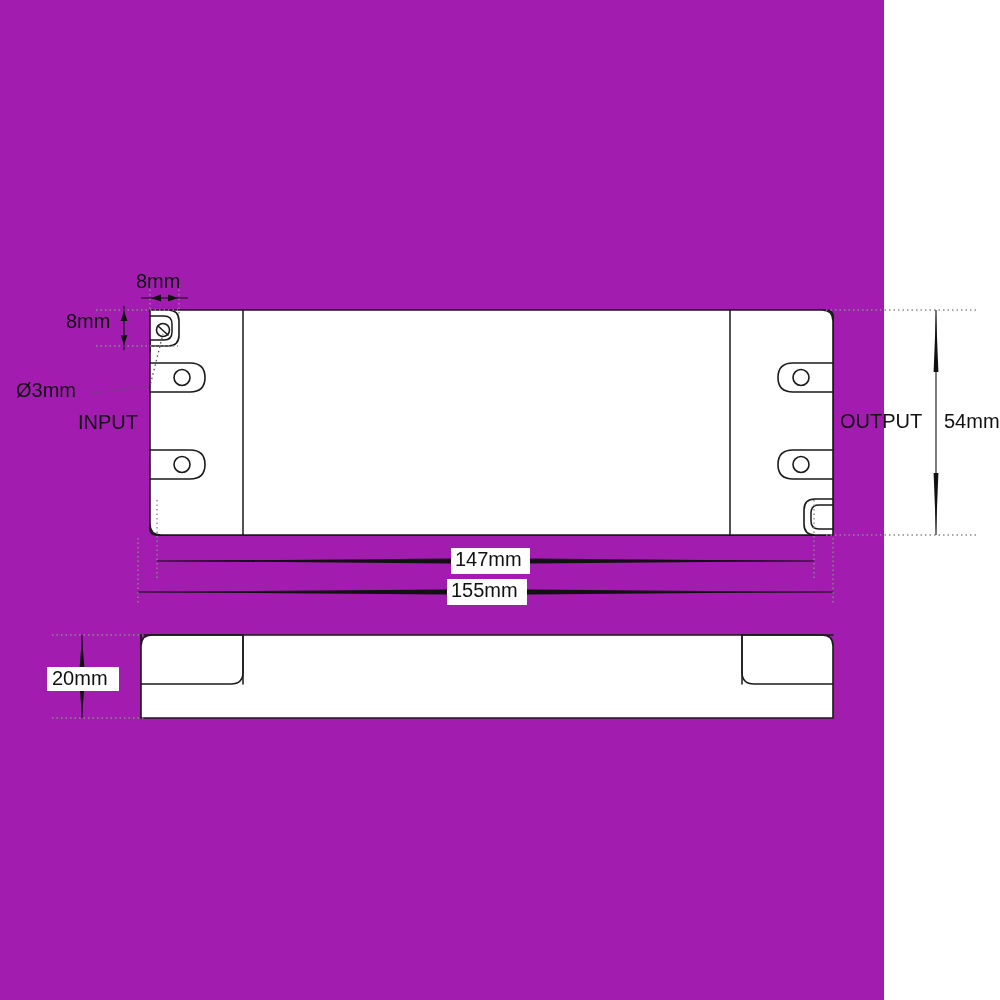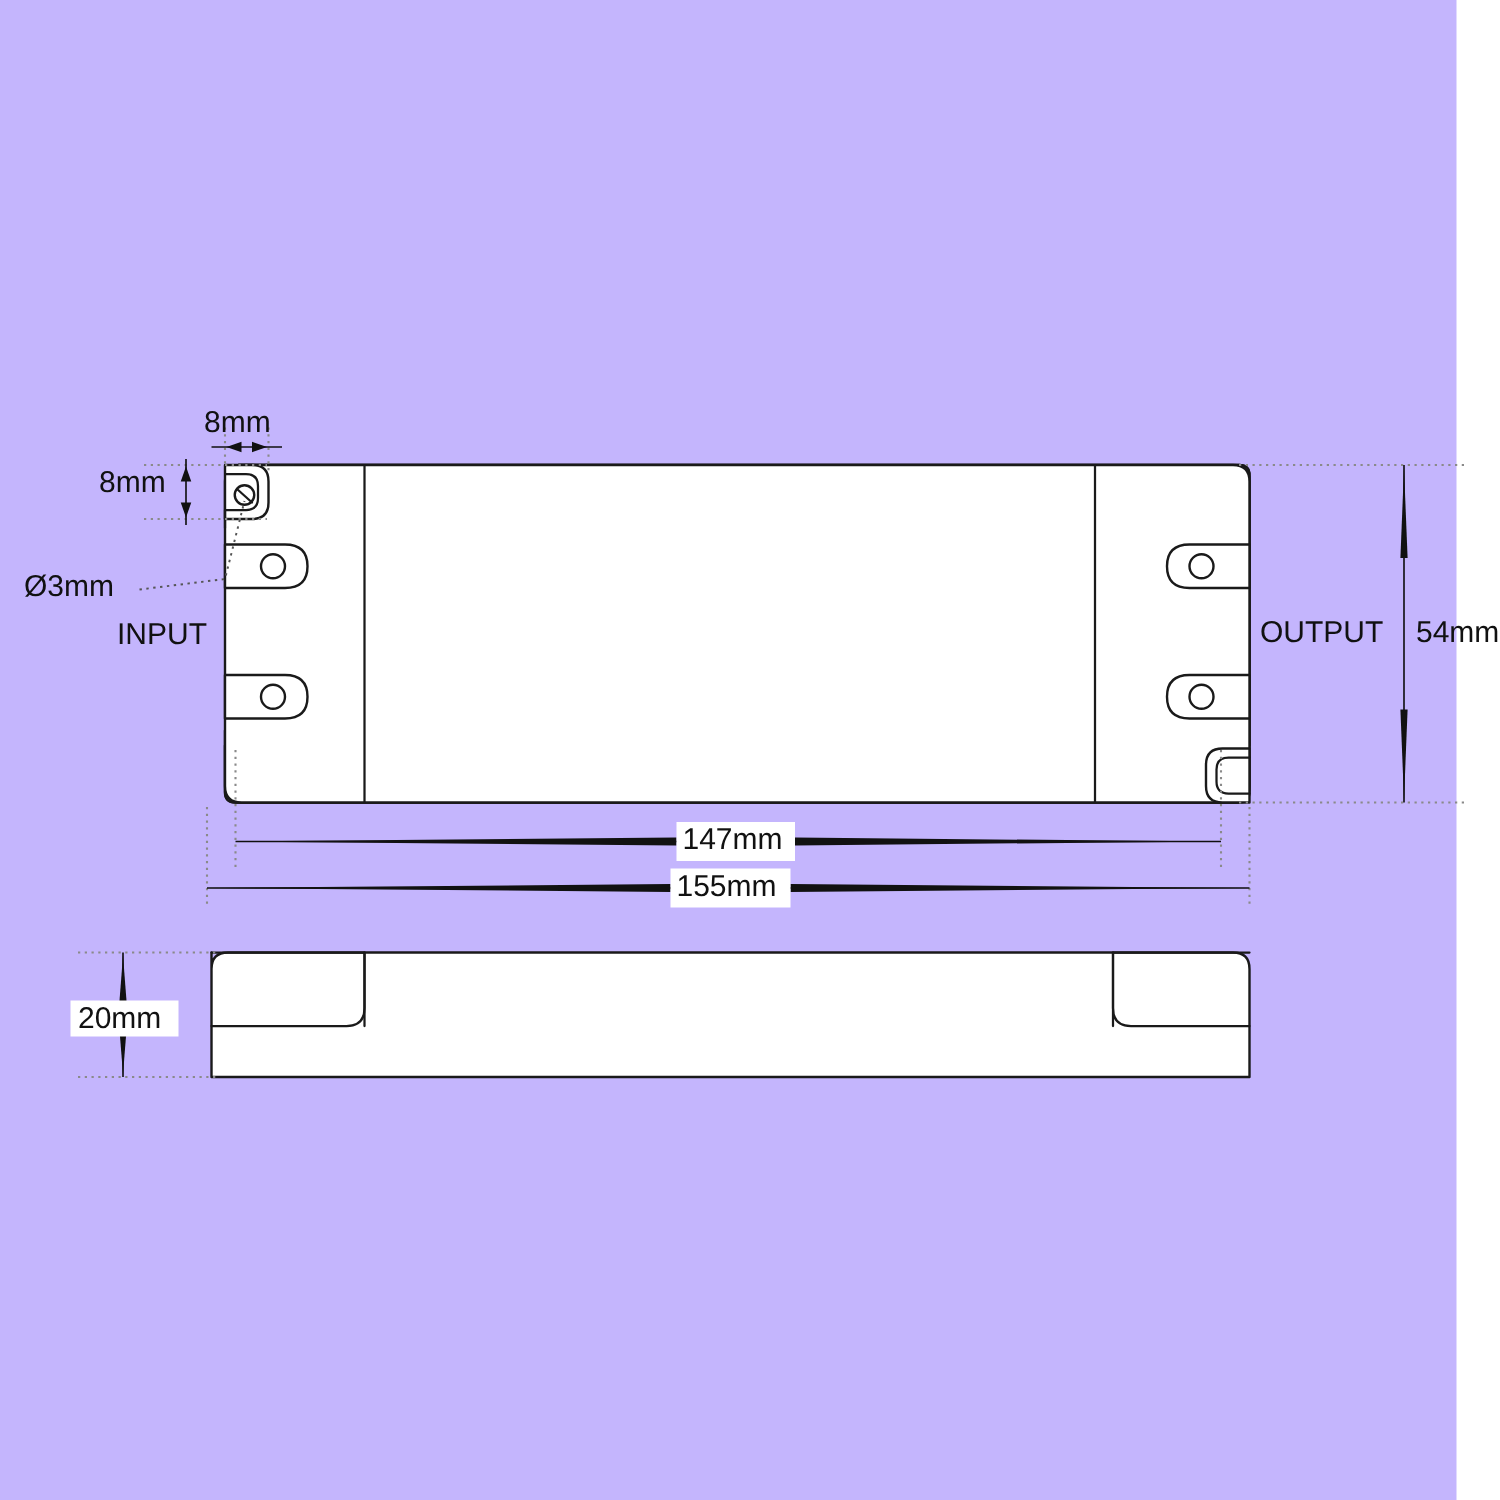--- a/index.html
+++ b/index.html
@@ -8,23 +8,23 @@
     background: #ffffff;
   }
   body {
     width: 1000px;
     height: 1000px;
     font-family: "Liberation Sans", sans-serif;
     overflow: hidden;
   }
   #drawing-root {
     position: relative;
-    width: 971px;
+    width: 884px;
     height: 1000px;
-    background: #c4b5fd;
+    background: #a21caf;
   }
   svg#tech-drawing {
     display: block;
     width: 1000px;
     height: 1000px;
   }
   .outline {
     fill: #ffffff;
     stroke: #1a1a1a;
     stroke-width: 1.6;

